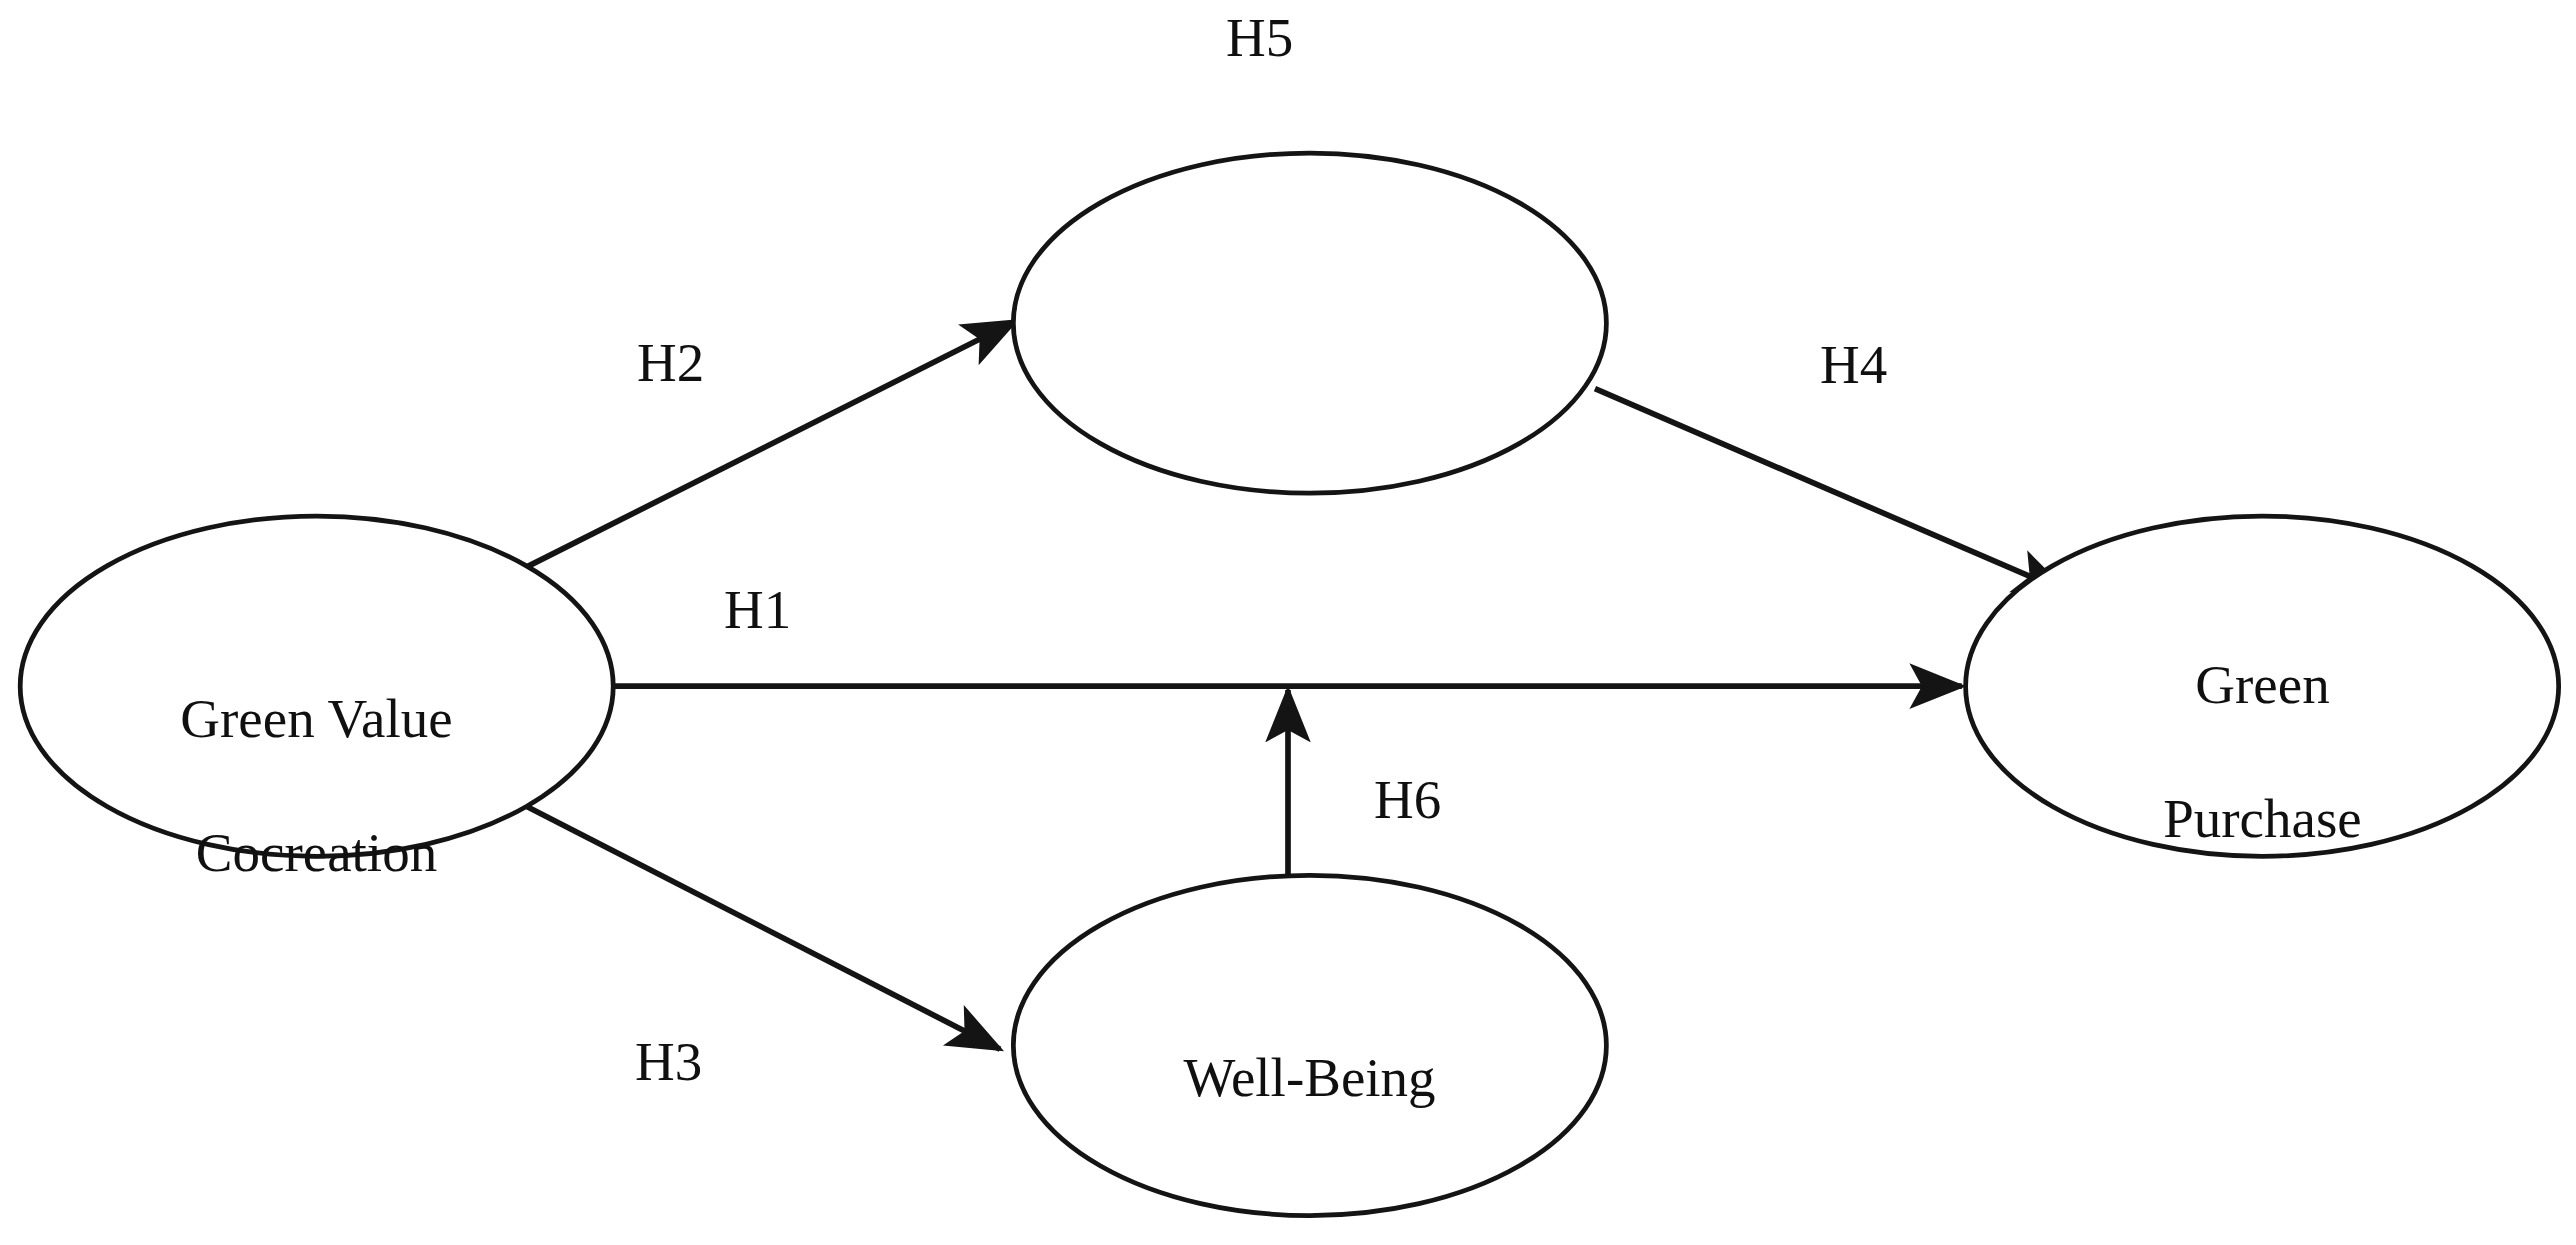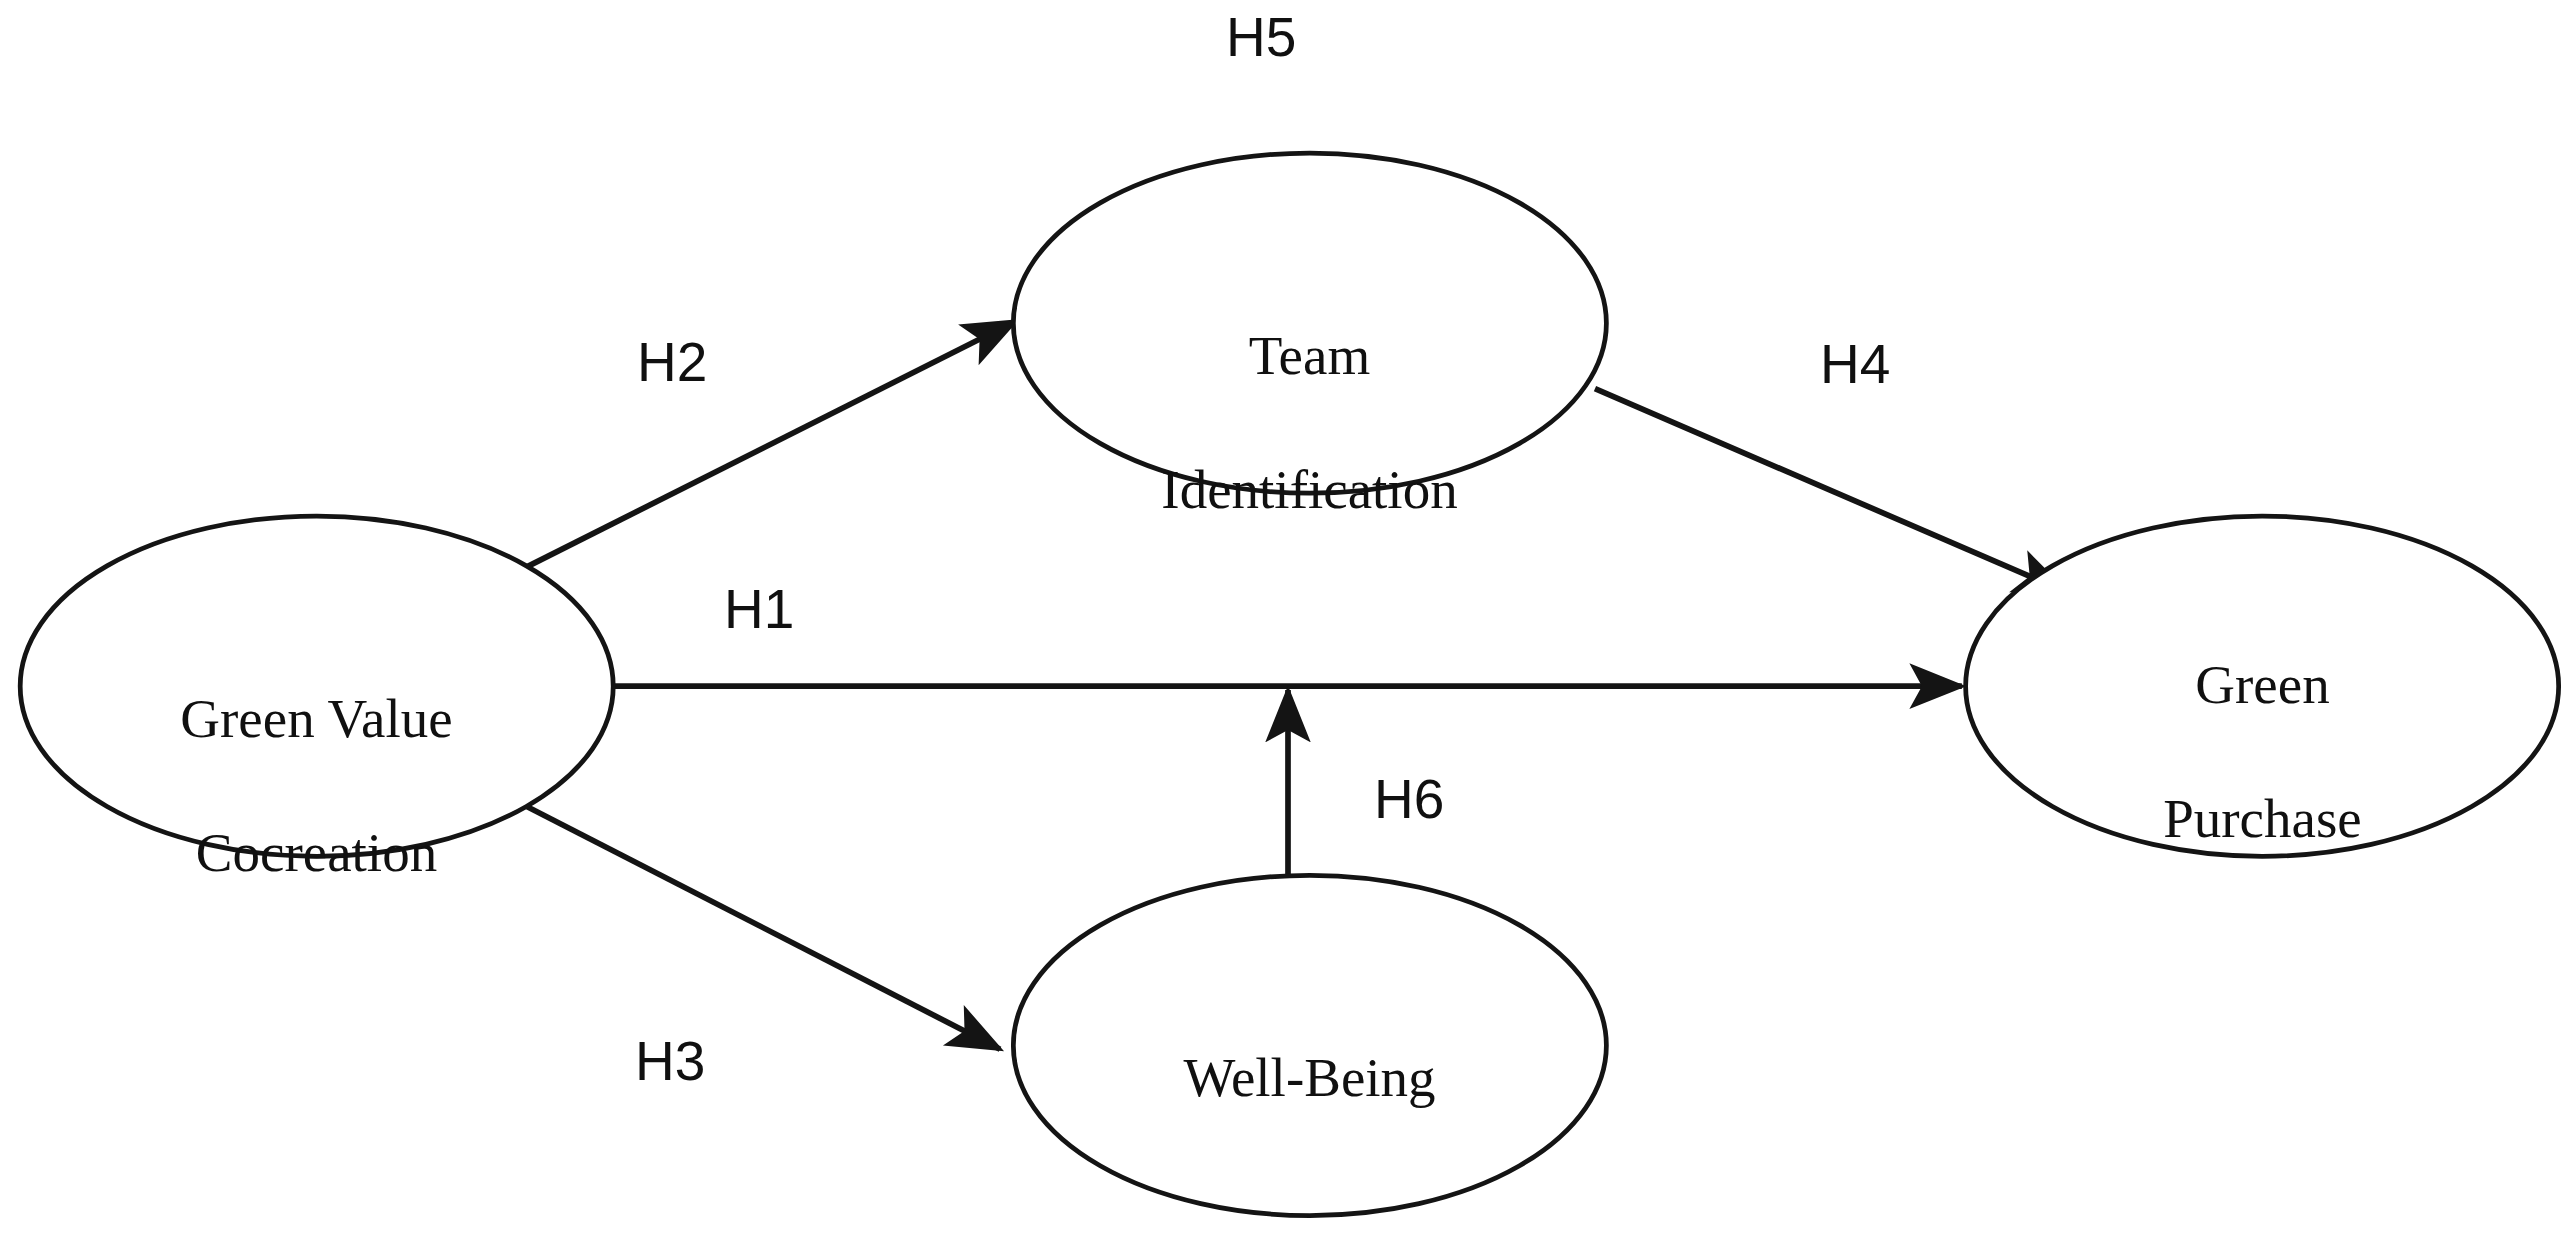--- a/index.html
+++ b/index.html
@@ -45,21 +45,21 @@
     line-height: 1.22;
     font-family: "Liberation Serif", "DejaVu Serif", serif;
     white-space: pre-line;
     pointer-events: none;
   }
   .hyp-label {
     position: absolute;
     color: #101010;
     font-size: 55px;
     line-height: 1;
-    font-family: Liberation Sans, sans-serif;
+    font-family: Liberation Serif, serif;
     white-space: nowrap;
   }
 </style>
 </head>
 <body>
 
 <div id="diagram-root">
 
   <svg id="diagram-svg" viewBox="0 0 2710 1310" xmlns="http://www.w3.org/2000/svg">
     <defs>
@@ -82,24 +82,20 @@
     <ellipse class="node-ellipse" cx="1378" cy="340" rx="312" ry="179"></ellipse>
     <ellipse class="node-ellipse" cx="2380" cy="722" rx="312" ry="179"></ellipse>
     <ellipse class="node-ellipse" cx="1378" cy="1100" rx="312" ry="179"></ellipse>
   </svg>
 
   <div class="node-label" style="left:20px; top:618px; width:593px;">
     <div>Green Value</div>
     <div>Cocreation</div>
   </div>
 
-  <div class="node-label" style="left:1013px; top:255px; width:593px;">
-    <div>Team</div>
-    <div>Identification</div>
-  </div>
 
   <div class="node-label" style="left:1966px; top:584px; width:593px;">
     <div>Green</div>
     <div>Purchase</div>
   </div>
 
   <div class="node-label" style="left:1013px; top:977px; width:593px;">
     <div>Well-Being</div>
   </div>
 

